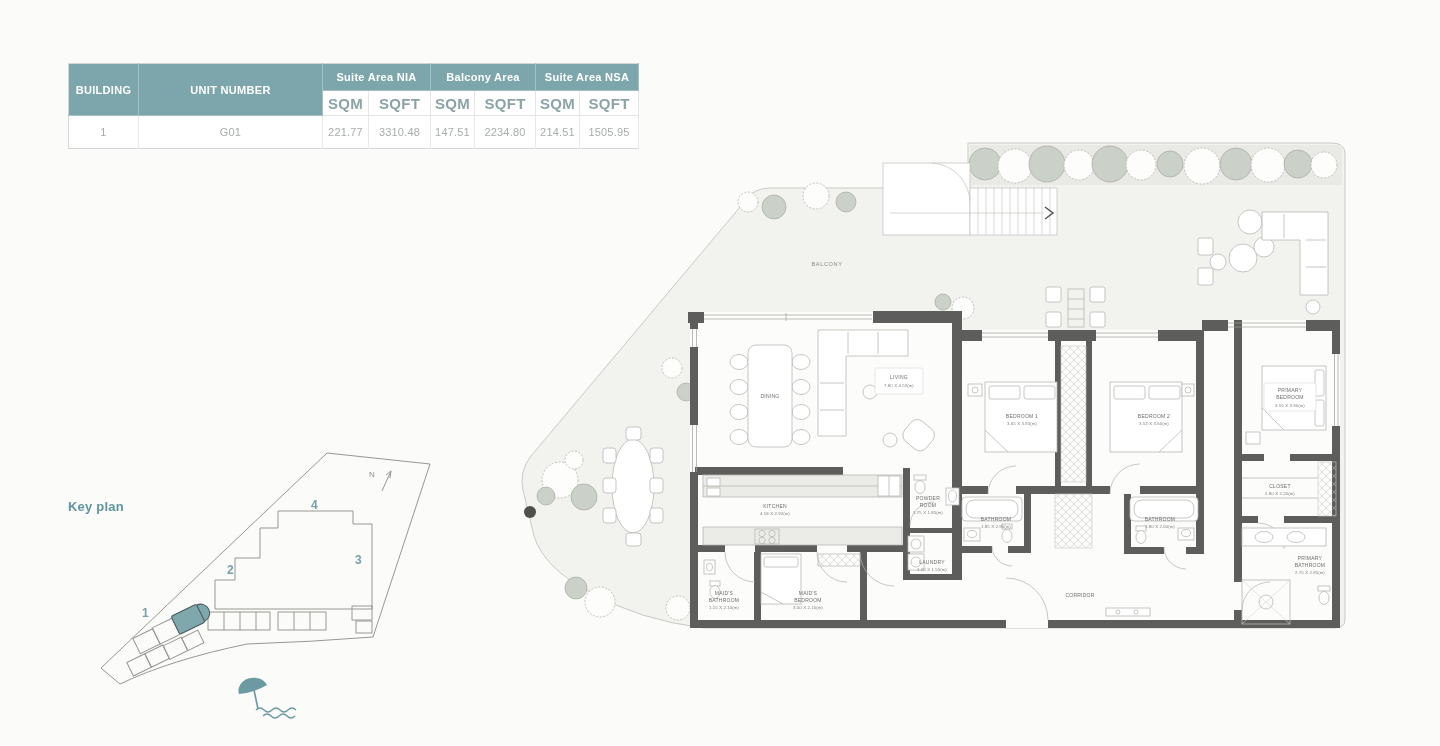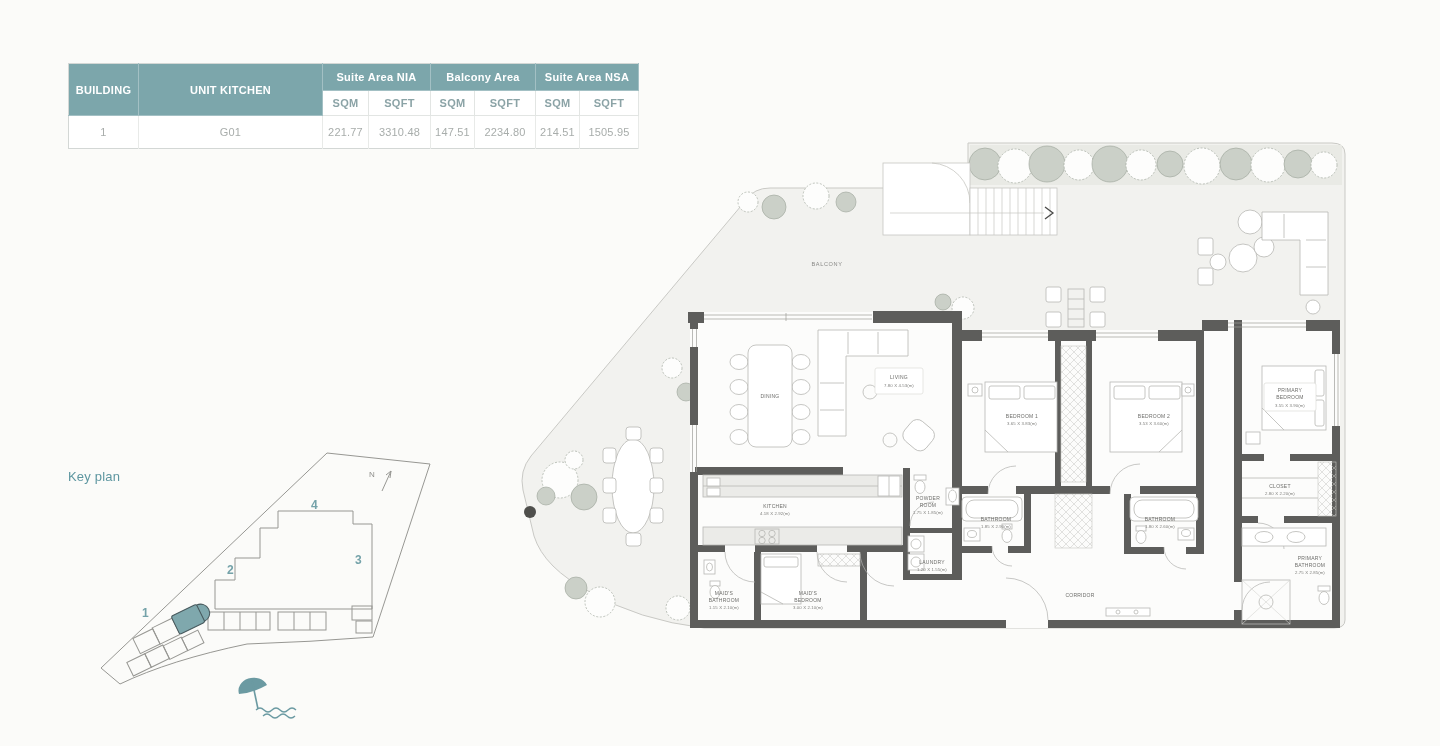--- a/index.html
+++ b/index.html
@@ -5,26 +5,26 @@
   html,body{margin:0;padding:0;}
   body{background:#ffffff;}
   .canvas{position:relative;width:1440px;height:746px;background:#fbfbf9;overflow:hidden;
           font-family:"Liberation Sans",sans-serif;}
   
   .area-table{position:absolute;left:68px;top:63px;border-collapse:collapse;table-layout:fixed;
               background:#fff;border:1px solid #d3d7d5;}
   .area-table th,.area-table td{box-sizing:border-box;padding:0;text-align:center;vertical-align:middle;}
   .th-teal{background:#7CA6AB;color:#fff;font-size:11px;font-weight:bold;letter-spacing:.3px;
            border-right:1px solid #a3c0c4;border-bottom:1px solid #a3c0c4;}
-  .th-sub{background:#fff;color:#8BA3A6;font-size:11px;font-weight:bold;letter-spacing:.3px;
+  .th-sub{background:#fff;color:#8BA3A6;font-size:15px;font-weight:bold;letter-spacing:.3px;
           border-right:1px solid #e2e5e3;border-bottom:1px solid #e2e5e3;height:25px;}
   .td-data{color:#A8ADAB;font-size:11px;letter-spacing:.2px;border-right:1px solid #e8eae8;height:33px;}
   .row-group th{height:27px;}
   
-  .keyplan-title{position:absolute;left:68px;top:469px;font-size:13px;font-weight:normal;
+  .keyplan-title{position:absolute;left:68px;top:499px;font-size:13px;font-weight:bold;
                  color:#5D96A0;letter-spacing:.2px;}
   .keyplan-svg{position:absolute;left:60px;top:445px;}
   .kp-line{fill:none;stroke:#979793;stroke-width:1;}
   .kp-num{fill:#74A2A9;font-size:12px;font-weight:bold;font-family:"Liberation Sans",sans-serif;}
   .kp-teal{fill:#7FA8AD;stroke:#46585C;stroke-width:1;}
   
   .floorplan-svg{position:absolute;left:518px;top:140px;}
   .site{fill:#F2F2EF;stroke:#C9C9C5;stroke-width:1;}
   .wall{fill:#5D5D5B;}
   .thin{fill:none;stroke:#B7B7B4;stroke-width:.8;}
@@ -54,21 +54,21 @@
       <col style="width:46px">
         <col style="width:62px">
       <col style="width:44px">
         <col style="width:61px">
       <col style="width:44px">
         <col style="width:59px">
     </colgroup>
     <tbody>
         <tr class="row-group">
       <th class="th-teal" rowspan="2">BUILDING</th>
-      <th class="th-teal" rowspan="2">UNIT KITCHEN</th>
+      <th class="th-teal" rowspan="2">UNIT NUMBER</th>
       <th class="th-teal" colspan="2">Suite Area NIA</th>
       <th class="th-teal" colspan="2">Balcony Area</th>
       <th class="th-teal" colspan="2">Suite Area NSA</th>
     </tr>
     <tr>
       <th class="th-sub">SQM</th>
       <th class="th-sub">SQFT</th>
       <th class="th-sub">SQM</th>
       <th class="th-sub">SQFT</th>
       <th class="th-sub">SQM</th>

